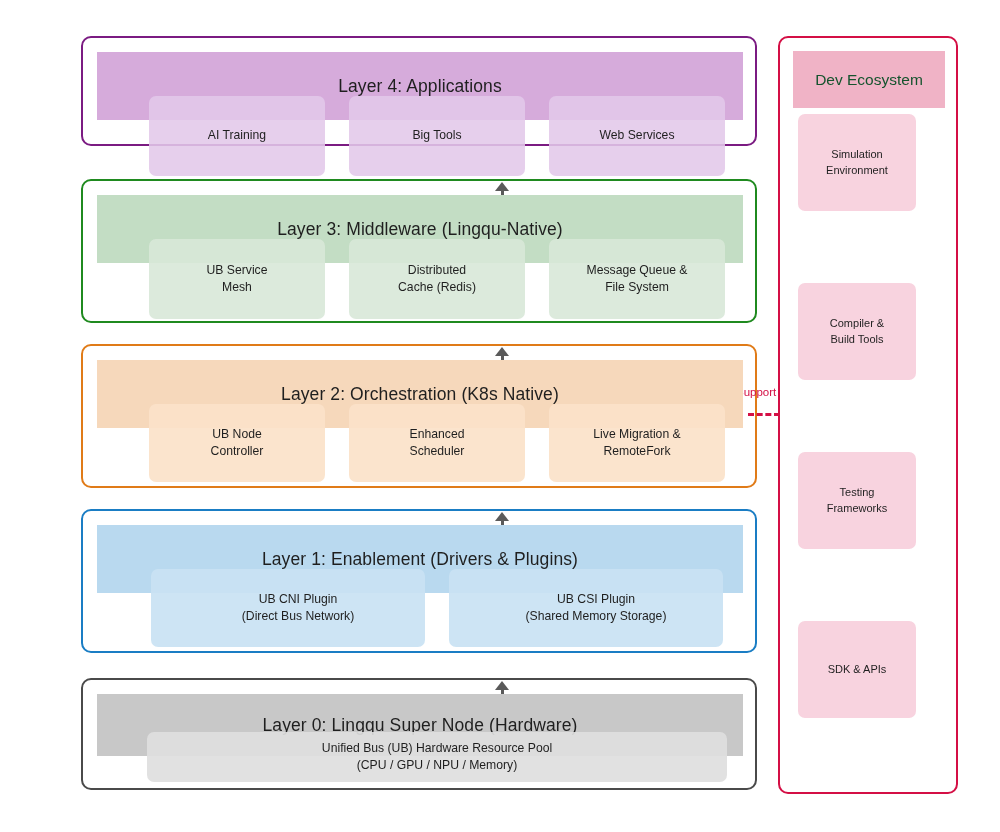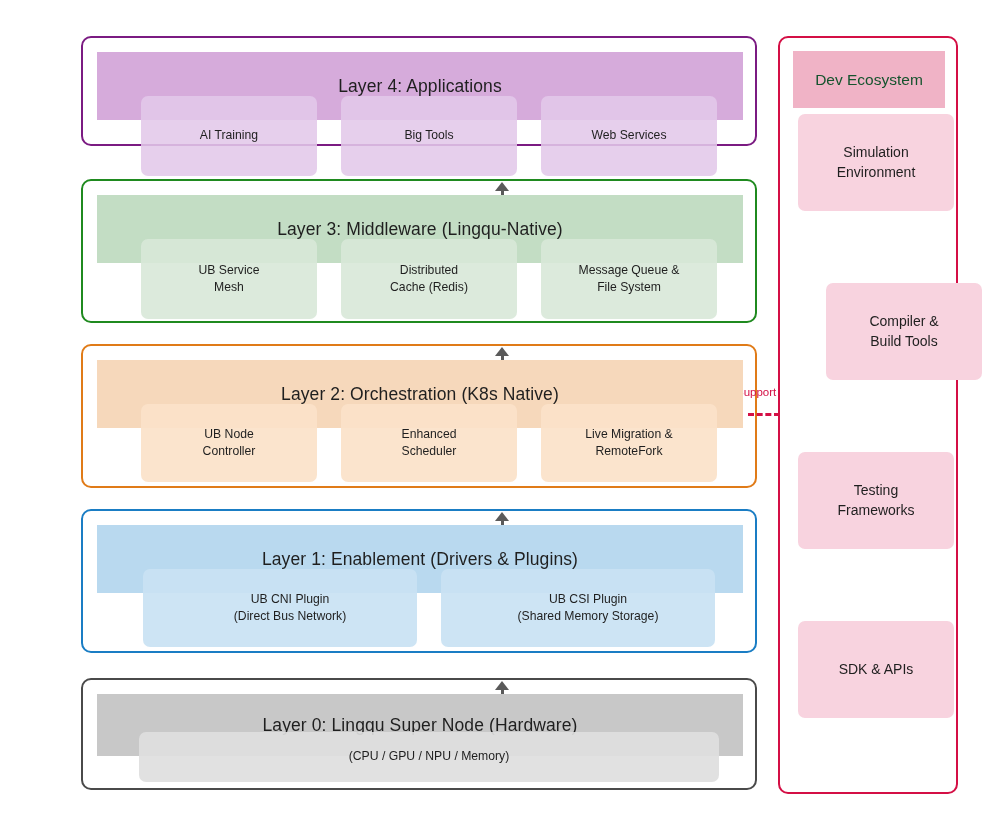--- a/index.html
+++ b/index.html
@@ -51,21 +51,21 @@
     align-items: center;
     justify-content: center;
     font-size: 17.5px;
     letter-spacing: 0.1px;
     color: #1f1f1f;
     z-index: 1;
   }
 
   .sub-row {
     position: absolute;
-    left: 8px;
+    left: 16px;
     top: 58px;
     width: 676px;
     display: flex;
     justify-content: center;
     gap: 24px;
     z-index: 2;
   }
 
   .sub-box {
     box-sizing: border-box;
@@ -181,35 +181,35 @@
     display: flex;
     align-items: center;
     justify-content: center;
     background: #f0b3c6;
     font-size: 15.5px;
     color: #14532d;
   }
   .eco-item {
     position: absolute;
     left: 18px;
-    width: 156px;
+    width: 118px;
     height: 97px;
     box-sizing: border-box;
     border-radius: 7px;
     background: #f8d3df;
     display: flex;
     align-items: center;
     justify-content: center;
     text-align: center;
-    font-size: 14px;
+    font-size: 11px;
     line-height: 1.42;
     color: #1f1f1f;
   }
   #eco-0 { top: 76px; }
-  #eco-1 { top: 245px; margin-left: 28px; }
+  #eco-1 { top: 245px; }
   #eco-2 { top: 414px; }
   #eco-3 { top: 583px; }
 
   
   #support-connector {
     position: absolute;
     left: 748px;
     top: 413px;
     width: 32px;
     height: 3px;
@@ -322,20 +322,21 @@
       </div>
     </div>
 
     <div class="layer-box" id="layer0">
       <div class="layer-header">
         <span>Layer 0: Lingqu Super Node (Hardware)</span>
       </div>
       <div class="sub-row">
         <div class="sub-box extrawide">
           <span>
+            <span class="nowrap-line">Unified Bus (UB) Hardware Resource Pool</span>
             <span class="nowrap-line">(CPU / GPU / NPU / Memory)</span>
           </span>
         </div>
       </div>
     </div>
 
     <div class="arrow" id="arrow-4-3">
       <div class="head"></div>
       <div class="shaft"></div>
     </div>

